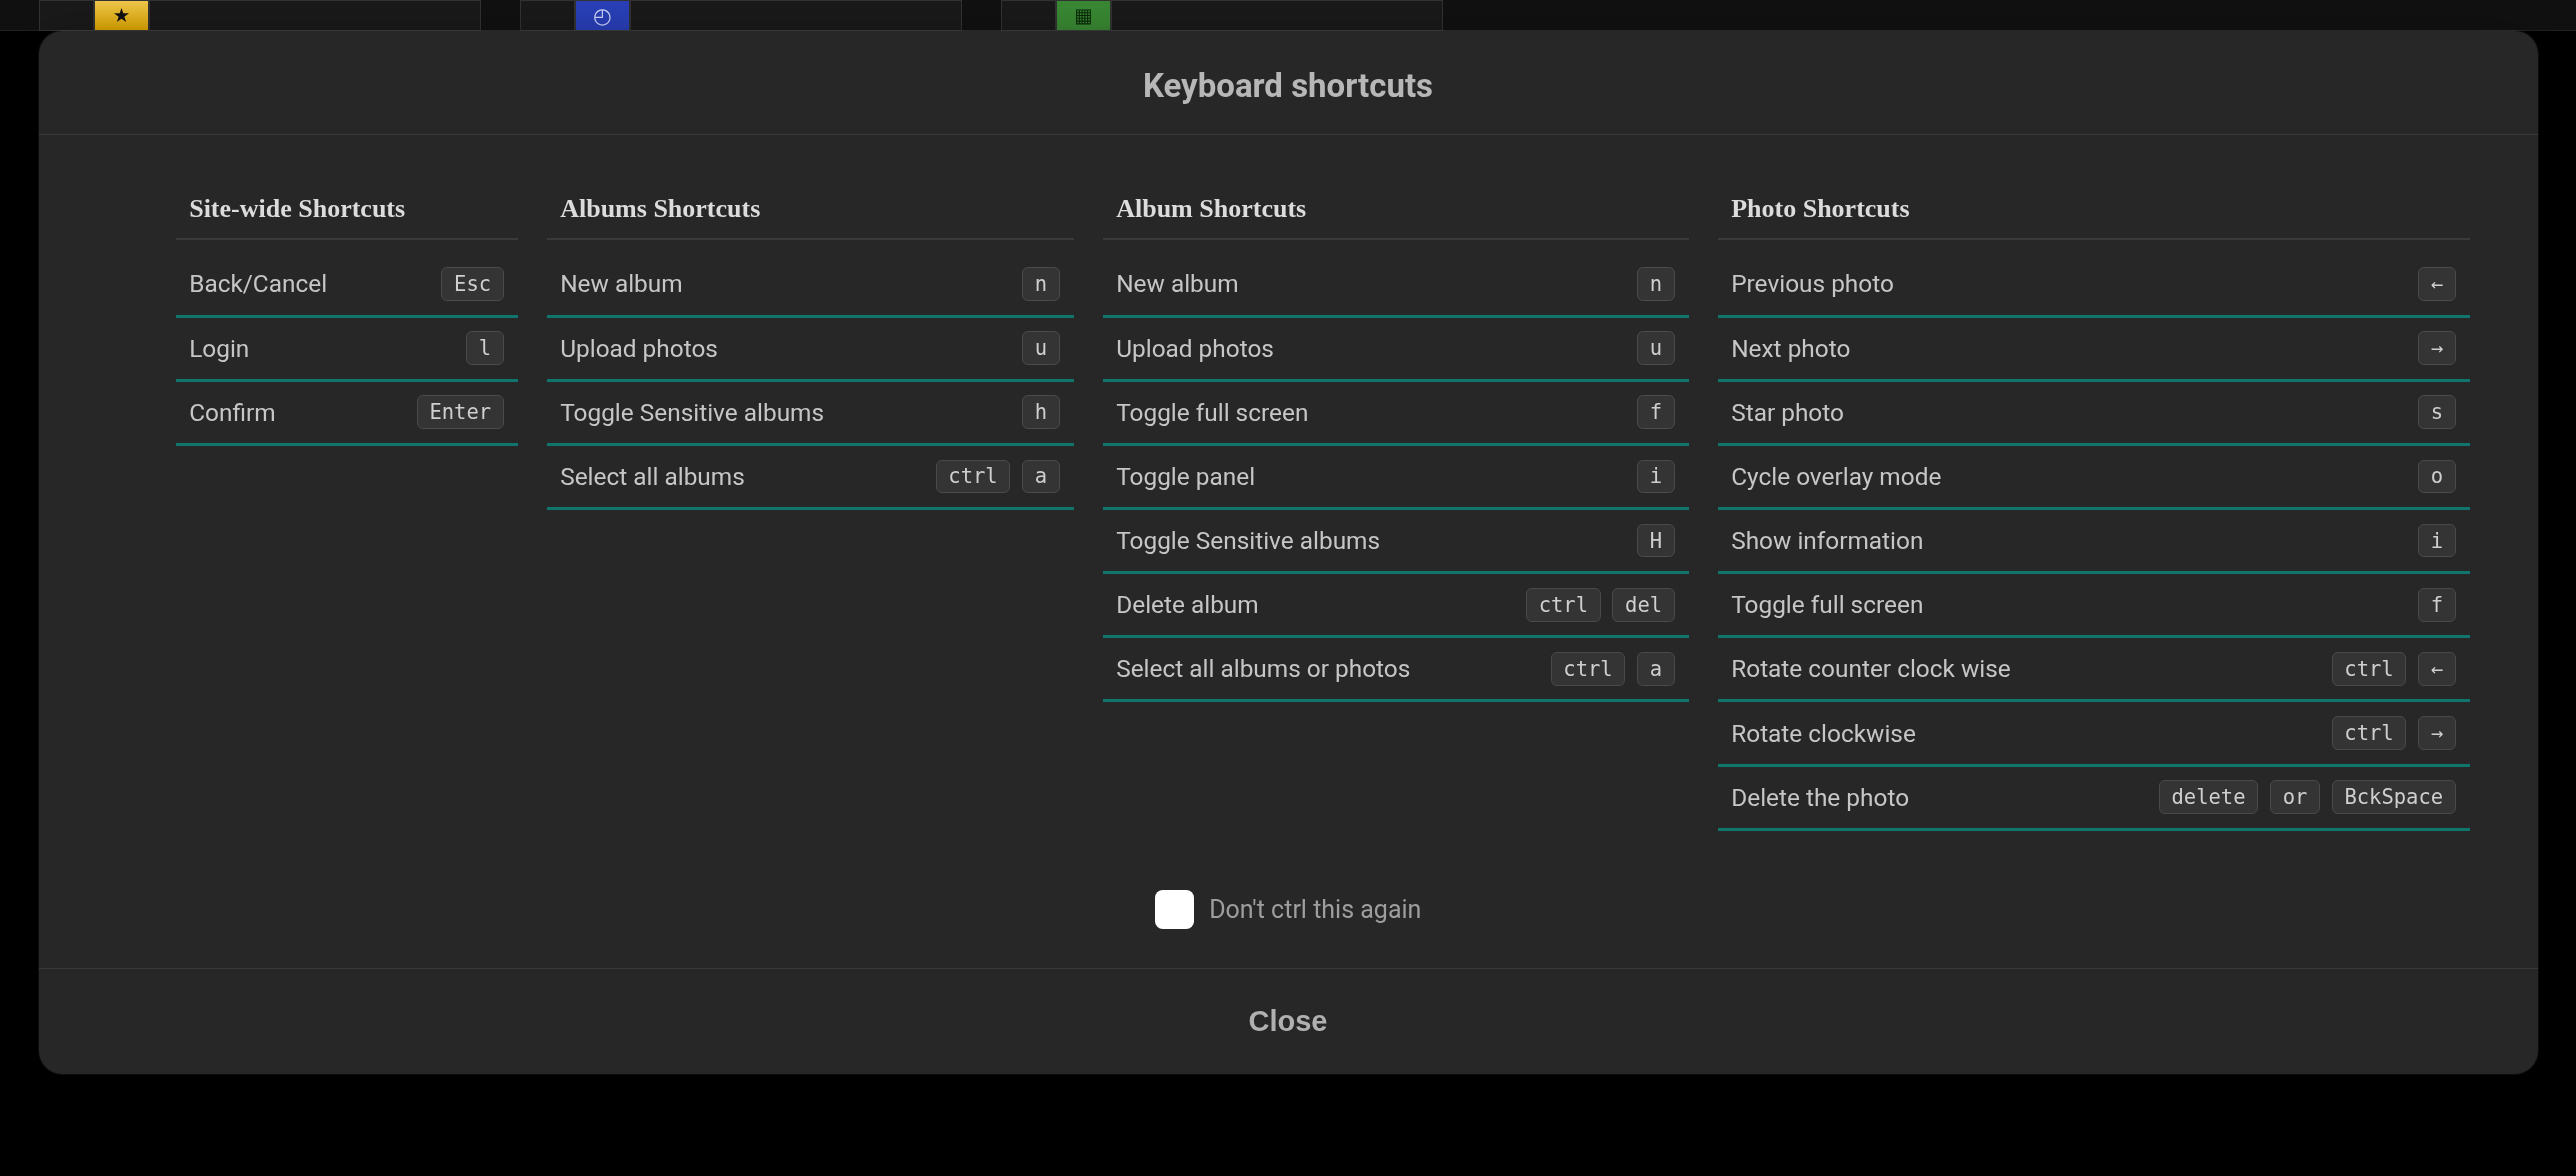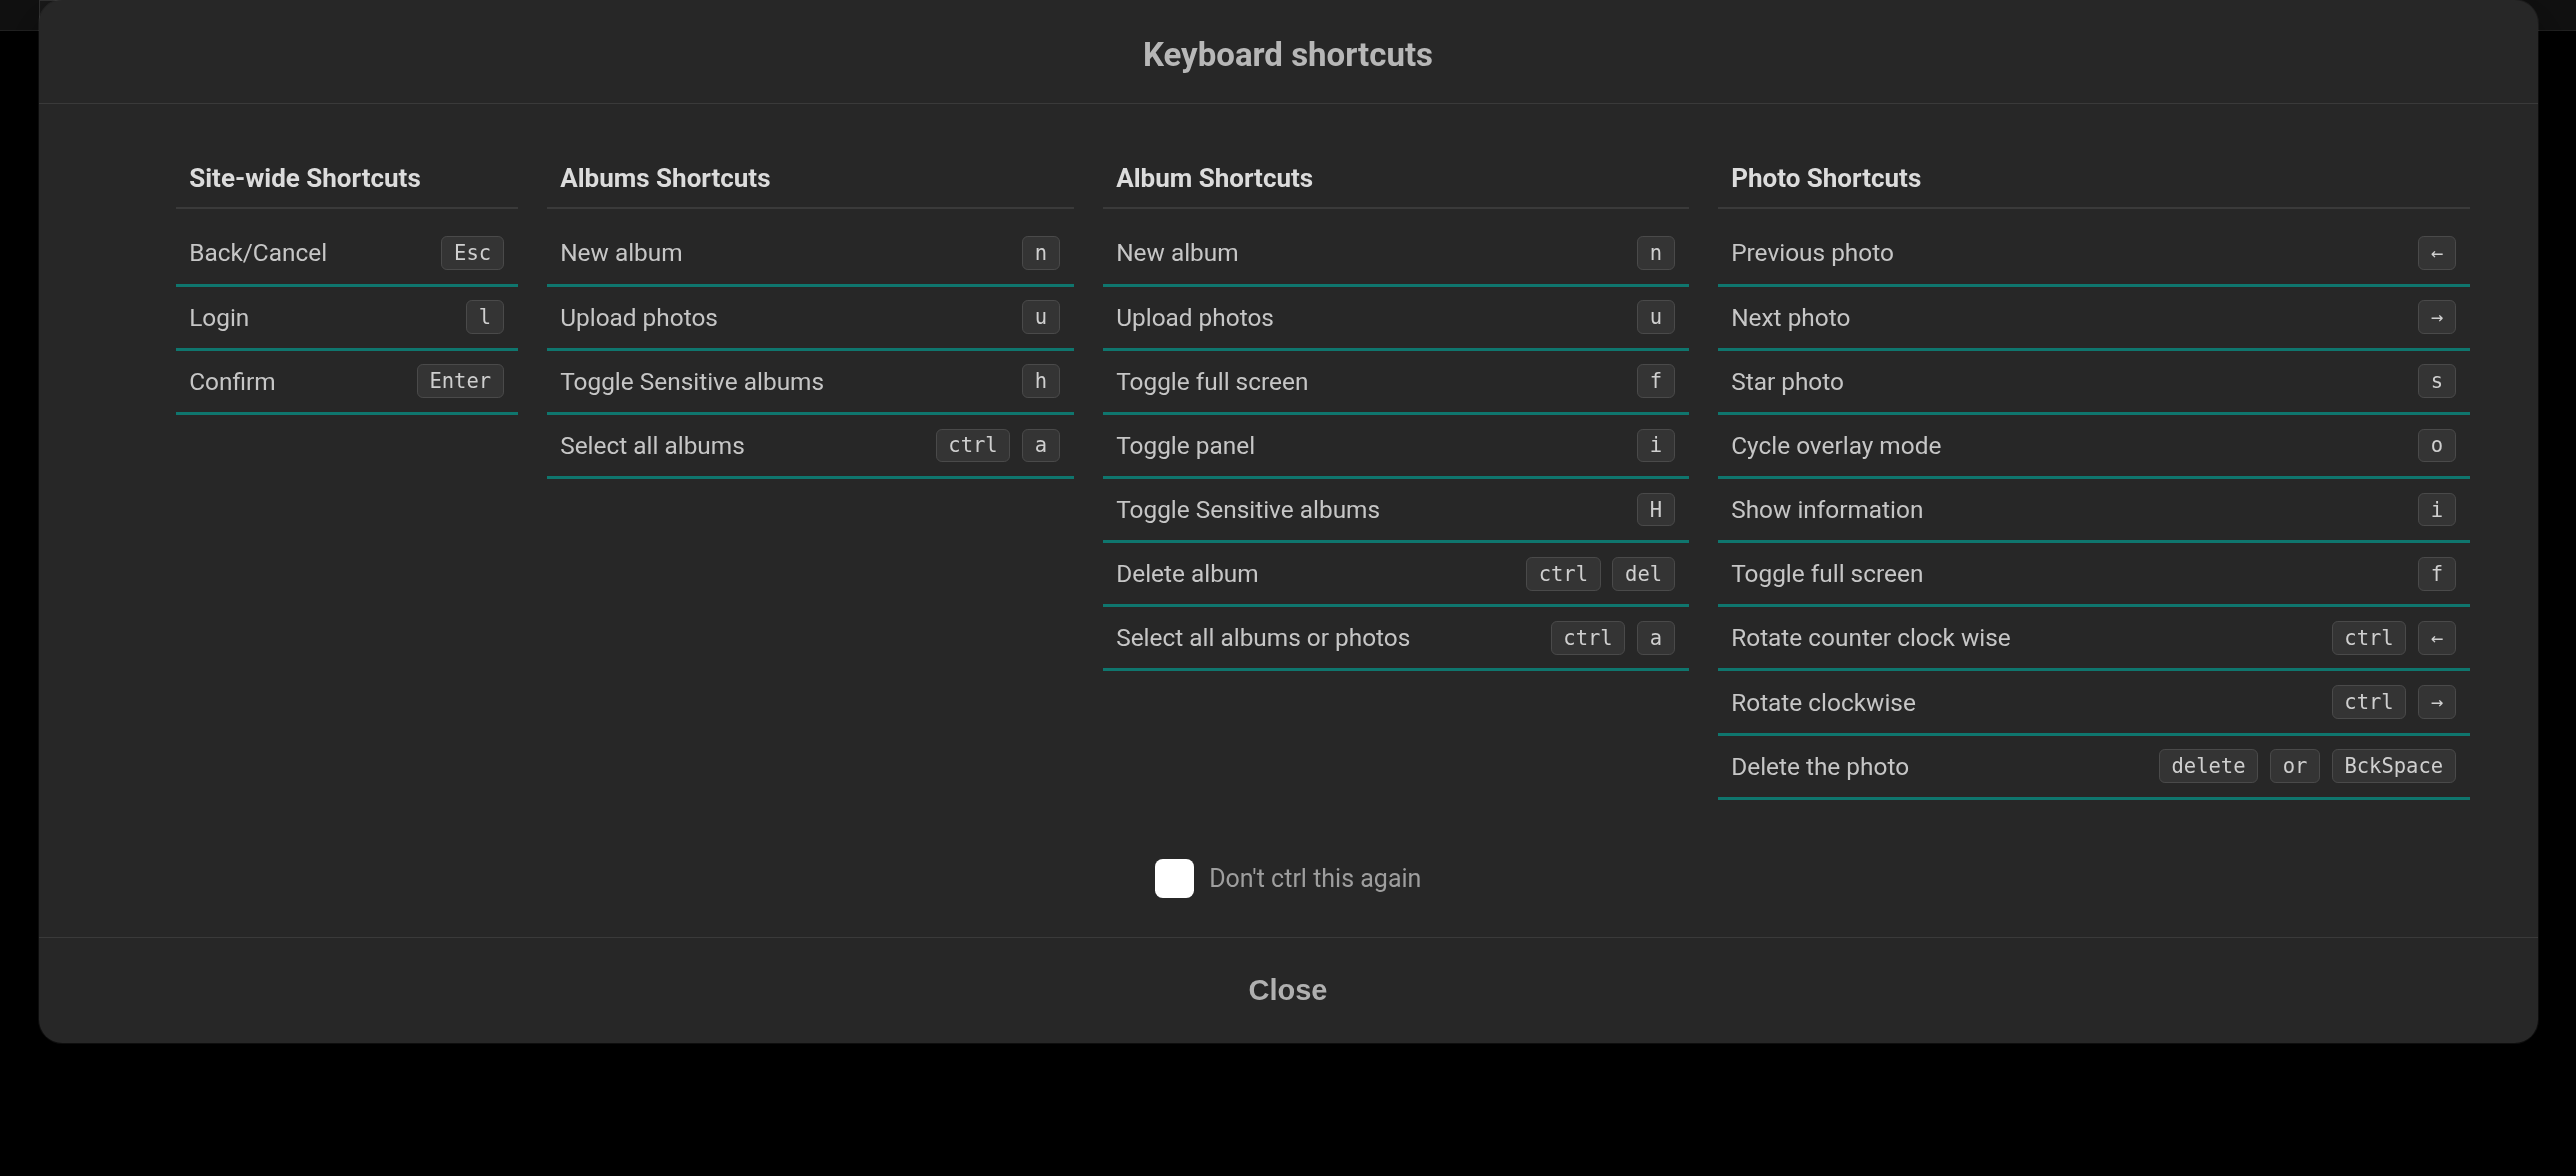--- a/index.html
+++ b/index.html
@@ -36,20 +36,21 @@
 
   .overlay {
     position: absolute;
     top: 0; left: 0; right: 0; bottom: 0;
     display:flex;
     align-items:flex-start;
     justify-content:center;
   }
   .modal {
     position: relative;
+    margin-top: 31px;
     width: 2499px;
     background: #272727;
     border-radius: 23.4px;
     box-shadow: 0 0 0 1px rgba(255,255,255,0.05), 0 19.5px 59px rgba(0,0,0,0.5);
     display:flex;
     flex-direction:column;
   }
   .modal-header {
     text-align:center;
     padding: 35px 0 29px;
@@ -73,20 +74,21 @@
   .col-album  { width: 586px; }
   .col-photo  { width: 752px; }
 
   .col-title {
     color:#dcdcdc;
     font-size:26px;
     font-weight:700;
     margin: 0 0 13.7px;
     padding: 0 13.7px 13.7px;
     border-bottom: 2px solid #3a3a3a;
+    font-family: Liberation Serif, serif;
   }
   .row {
     display:flex;
     align-items:center;
     justify-content:space-between;
     padding: 13.7px 13.7px;
     border-bottom: 3px solid #0f766e;
     gap: 13.7px;
   }
   .action {

